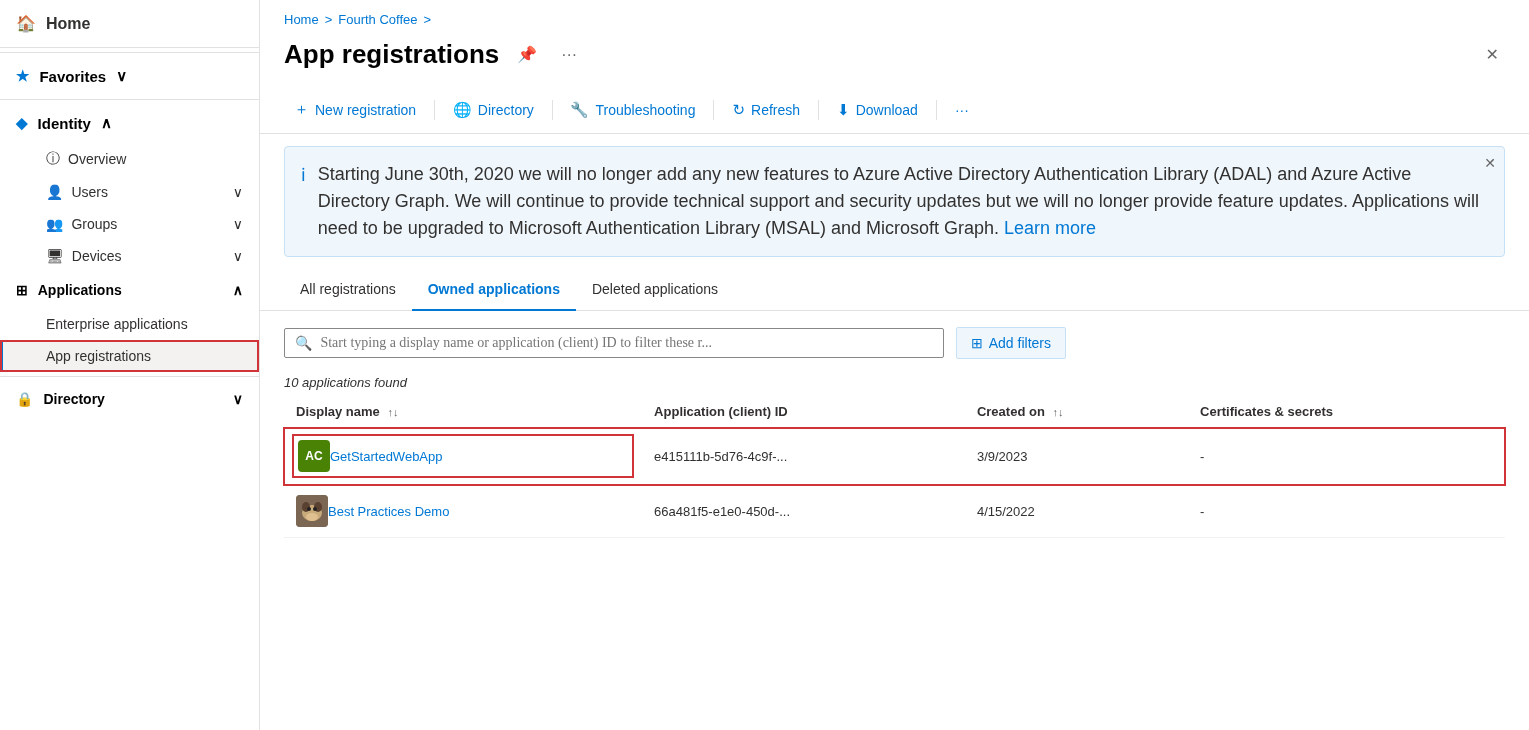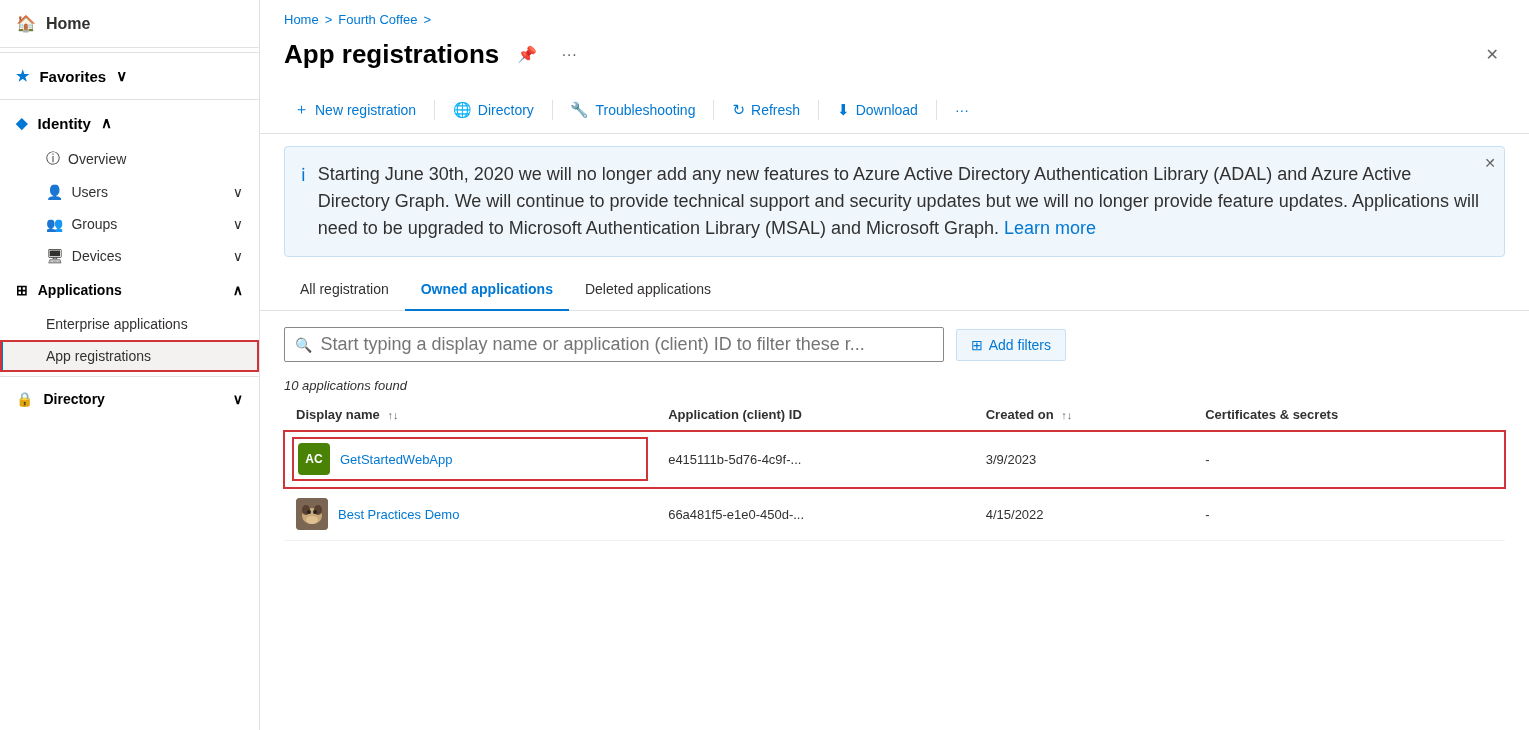--- a/index.html
+++ b/index.html
@@ -192,23 +192,24 @@
       padding: 6px 10px;
       gap: 8px;
       flex: 1;
       max-width: 660px;
       background: #fff;
     }
     .search-box .search-icon { color: #666; font-size: 14px; }
     .search-box input {
       border: none;
       outline: none;
-      font-size: 18px;
+      font-size: 14px;
       flex: 1;
       color: #323130;
+      font-family: Liberation Serif, serif;
     }
     .add-filters-btn {
       display: flex;
       align-items: center;
       gap: 6px;
       background: #eff6fc;
       border: 1px solid #c7e0f4;
       border-radius: 2px;
       padding: 7px 14px;
       cursor: pointer;
@@ -240,21 +241,20 @@
     td {
       padding: 10px 12px;
       font-size: 13px;
       color: #323130;
       border-bottom: 1px solid #f3f2f1;
       vertical-align: middle;
     }
     .app-name-cell {
       display: flex;
       align-items: center;
-      gap: 10px;
     }
     .app-icon {
       width: 32px;
       height: 32px;
       border-radius: 4px;
       display: flex;
       align-items: center;
       justify-content: center;
       font-size: 12px;
       font-weight: 700;
@@ -398,21 +398,21 @@
   <div class="info-banner">
     <span class="info-icon">ℹ</span>
     <div class="info-text">
       <span>Starting June 30th, 2020 we will no longer add any new features to Azure Active Directory Authentication Library (ADAL) and Azure Active Directory Graph. We will continue to provide technical support and security updates but we will no longer provide feature updates. Applications will need to be upgraded to Microsoft Authentication Library (MSAL) and Microsoft Graph.</span>
       <a href="#"> <span>Learn more</span></a>
     </div>
     <button class="close-btn">✕</button>
   </div>
 
   <div class="tabs">
-    <div class="tab">All registration</div>
+    <div class="tab">All registrations</div>
     <div class="tab active">Owned applications</div>
     <div class="tab">Deleted applications</div>
   </div>
 
   <div class="filter-row">
     <div class="search-box">
       <span class="search-icon">🔍</span>
       <input type="text" placeholder="Start typing a display name or application (client) ID to filter these r..." style="">
     </div>
     <button class="add-filters-btn">

